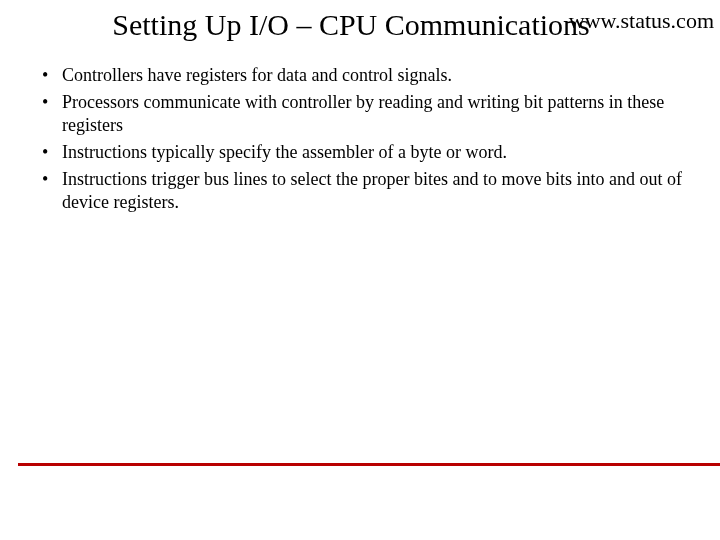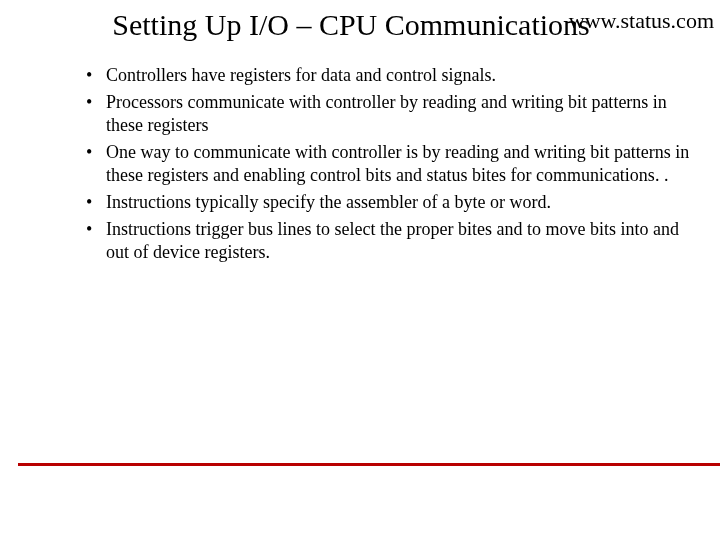--- a/index.html
+++ b/index.html
@@ -23,21 +23,20 @@
   }
   .title {
     text-align: center;
     font-size: 30px;
     font-weight: normal;
     line-height: 1.25;
     padding: 6px 58px 14px 40px;
   }
   .content {
     padding: 6px 28px 0 36px;
-    margin-left: 44px;
   }
   ul.bullets {
     list-style: none;
   }
   ul.bullets li {
     position: relative;
     padding-left: 26px;
     font-size: 18px;
     line-height: 1.28;
     margin-bottom: 4px;
@@ -64,19 +63,18 @@
 <div class="watermark">www.status.com</div>
 
 <h1 class="title">
   <span>Setting Up I/O – CPU Communications</span><br>
 </h1>
 
 <div class="content">
   <ul class="bullets">
     <li>Controllers have registers for data and control signals.</li>
     <li>Processors communicate with controller by reading and writing bit patterns in these registers</li>
-    <li>One way to communicate with controller is by reading and writing bit patterns in these registers and enabling control bits and status bites for communications. .</li>
     <li>Instructions typically specify the assembler of a byte or word.</li>
     <li>Instructions trigger bus lines to select the proper bites and to move bits into and out of device registers.</li>
   </ul>
 </div>
 
 <div class="divider"></div>
 
 </body></html>

